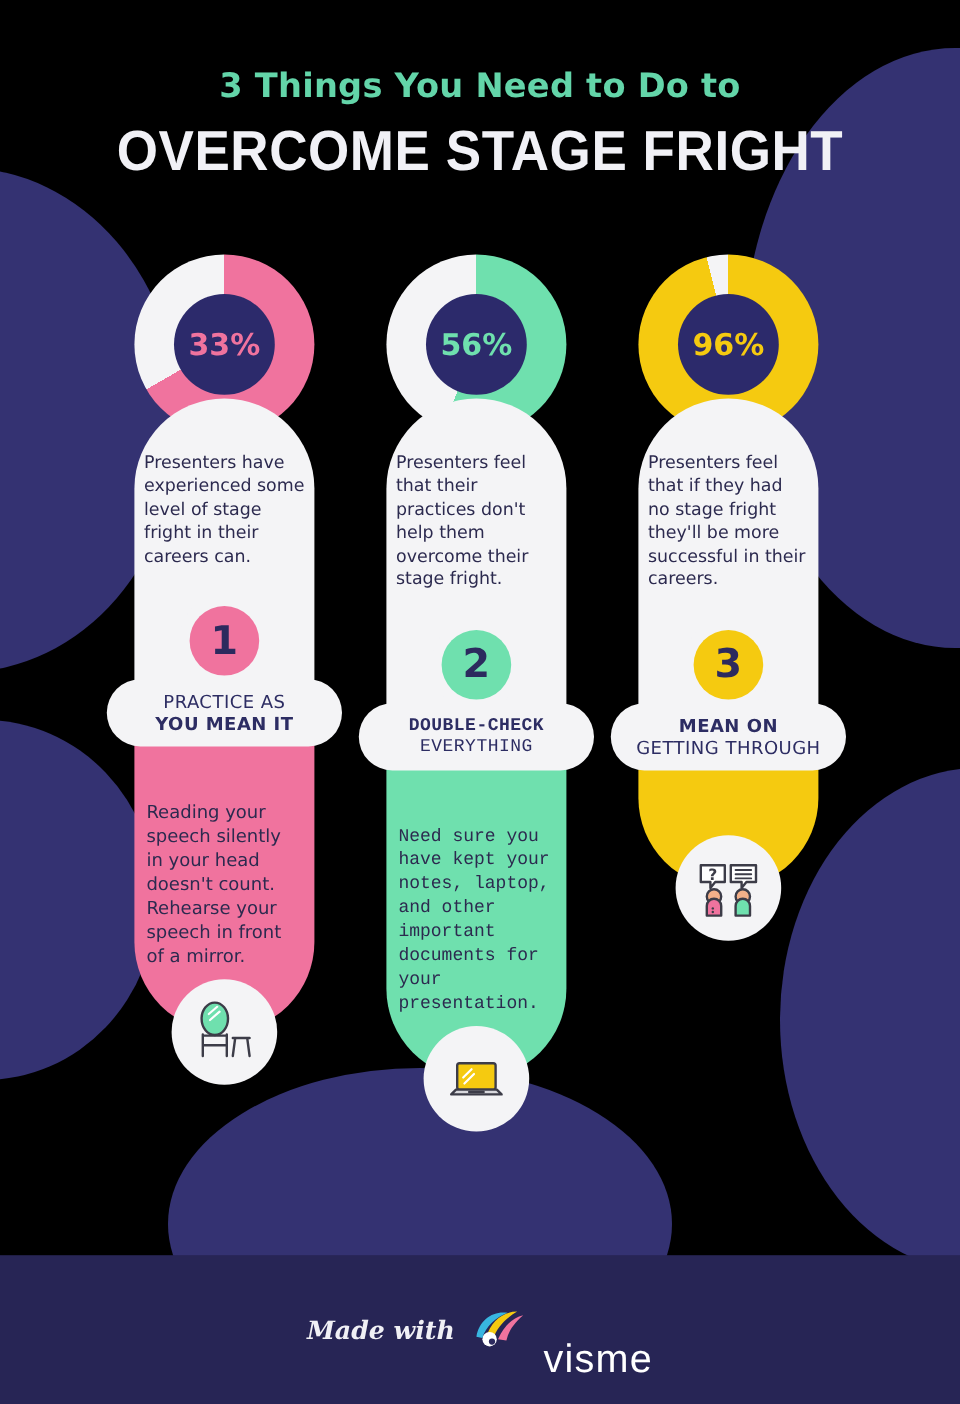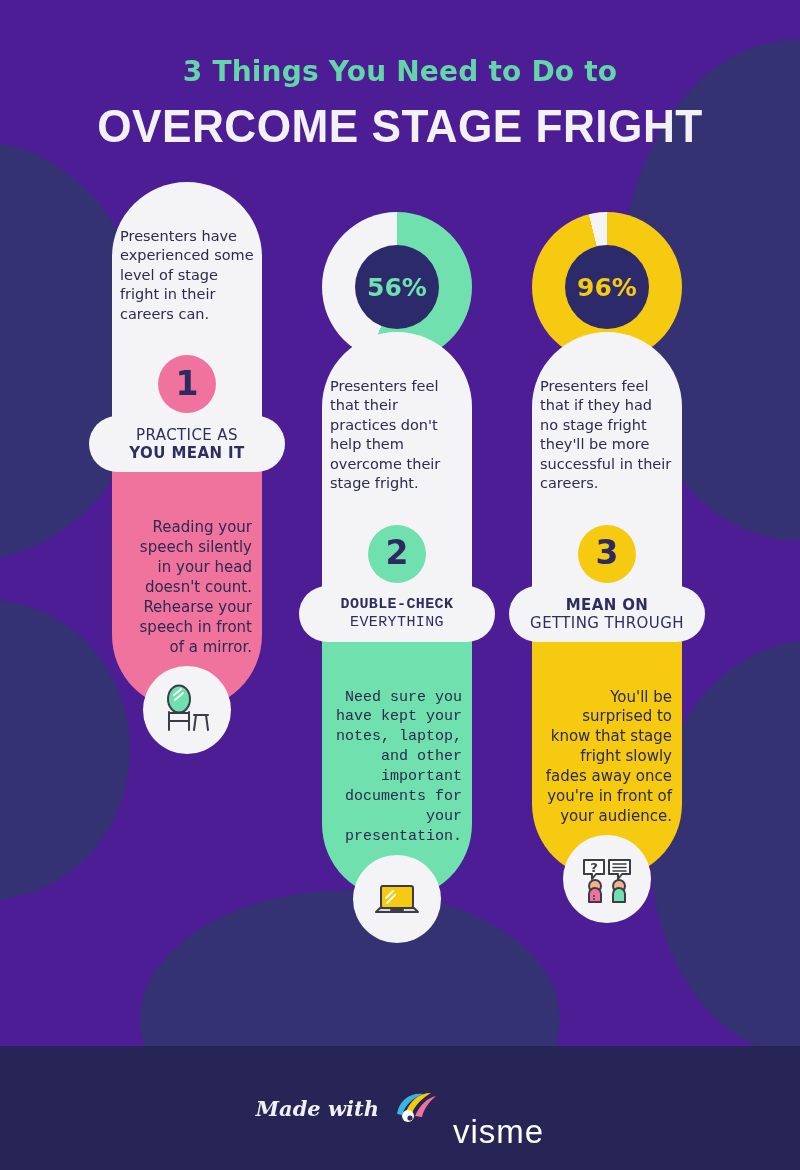--- a/index.html
+++ b/index.html
@@ -5,21 +5,21 @@
   * { box-sizing: border-box; margin: 0; padding: 0; }
   html, body {
     width: 800px; height: 1170px;
     font-family: "DejaVu Sans", sans-serif;
     background: #2c2a6b;
     overflow: hidden;
   }
   #page {
     position: relative;
     width: 800px; height: 1170px;
-    background: #4c1d95;
+    background: #000000;
     overflow: hidden;
     padding-left: 28px;
   }
 
   
   .blob { position: absolute; background: #343272; border-radius: 50%; }
   .blob-a { width: 300px; height: 420px; left: -150px; top: 140px; border-radius: 0 60% 60% 0 / 0 50% 50% 0; }
   .blob-b { width: 260px; height: 300px; left: -130px; top: 600px; border-radius: 0 55% 55% 0 / 0 50% 50% 0; }
   .blob-c { width: 320px; height: 500px; right: -140px; top: 40px; border-radius: 55% 0 0 55% / 50% 0 0 50%; }
   .blob-d { width: 300px; height: 420px; right: -150px; top: 640px; border-radius: 55% 0 0 55% / 50% 0 0 50%; }
@@ -88,21 +88,21 @@
     width: 58px; height: 58px; border-radius: 50%;
     display: flex; align-items: center; justify-content: center;
     color: #2c2a5e; font-size: 33px; font-weight: 700;
   }
 
   
   .bar {
     position: relative; width: 150px; margin: 0 auto;
     border-radius: 0 0 75px 75px;
     padding: 74px 10px 52px;
-    text-align: right;
+    text-align: left;
     color: #2c2a4f;
     font-size: 15px;
     line-height: 1.33;
   }
 
   
   .pill {
     position: absolute; left: 50%; top: -28px; transform: translateX(-50%);
     width: 196px; height: 56px;
     background: #f4f4f6; border-radius: 28px;
@@ -149,20 +149,24 @@
   <div class="blob blob-e"></div>
 
   <div class="header">
     <div class="eyebrow">3 Things You Need to Do to</div>
     <div class="headline">OVERCOME STAGE FRIGHT</div>
   </div>
 
   <div class="cols">
 
     <div class="col col-1">
+      <div class="donut-wrap">
+        <div class="donut" style="background: conic-gradient(rgb(240, 115, 158) 0deg, rgb(240, 115, 158) 240deg, rgb(244, 244, 246) 240deg, rgb(244, 244, 246) 360deg);"></div>
+        <div class="donut-label" style="color: rgb(240, 115, 158);">33%</div>
+      </div>
       <div class="body-card">
         <div>Presenters have experienced some level of stage fright in their careers can.</div>
         <div class="num-circle-slot">
           <div class="num-disc">
             <div class="num-inner" style="background: rgb(240, 115, 158);">1</div>
           </div>
         </div>
       </div>
       <div class="bar" style="background: rgb(240, 115, 158);">
         <div class="pill">
@@ -222,21 +226,20 @@
           <div class="num-disc">
             <div class="num-inner" style="background: rgb(245, 202, 16);">3</div>
           </div>
         </div>
       </div>
       <div class="bar" style="background: rgb(245, 202, 16);">
         <div class="pill">
           <span class="b">MEAN ON</span>
           <span class="r">GETTING THROUGH</span>
         </div>
-        <div>You'll be surprised to know that stage fright slowly fades away once you're in front of your audience.</div>
         <div class="icon-circle">
           <svg width="58" height="58" viewBox="0 0 58 58">
             <path d="M6 10 h20 v14 h-8 l-4 5 v-5 H6 Z" fill="#ffffff" stroke="#3c3c48" stroke-width="2" stroke-linejoin="round"></path>
             <text x="16" y="22" font-size="13" font-family="DejaVu Sans, sans-serif" font-weight="700" fill="#3c3c48" text-anchor="middle">?</text>
             <path d="M31 10 h21 v14 h-8 l-4 5 v-5 h-9 Z" fill="#ffffff" stroke="#3c3c48" stroke-width="2" stroke-linejoin="round"></path>
             <path d="M35 14 h13 M35 17.5 h13 M35 21 h13" stroke="#3c3c48" stroke-width="1.6" stroke-linecap="round"></path>
             <circle cx="17" cy="36" r="6" fill="#f3b089" stroke="#3c3c48" stroke-width="2"></circle>
             <path d="M11 52 v-8 a6 6 0 0 1 12 0 v8 Z" fill="#f0739e" stroke="#3c3c48" stroke-width="2" stroke-linejoin="round"></path>
             <circle cx="16" cy="46" r="1" fill="#3c3c48"></circle>
               <circle cx="16" cy="49" r="1" fill="#3c3c48"></circle>

